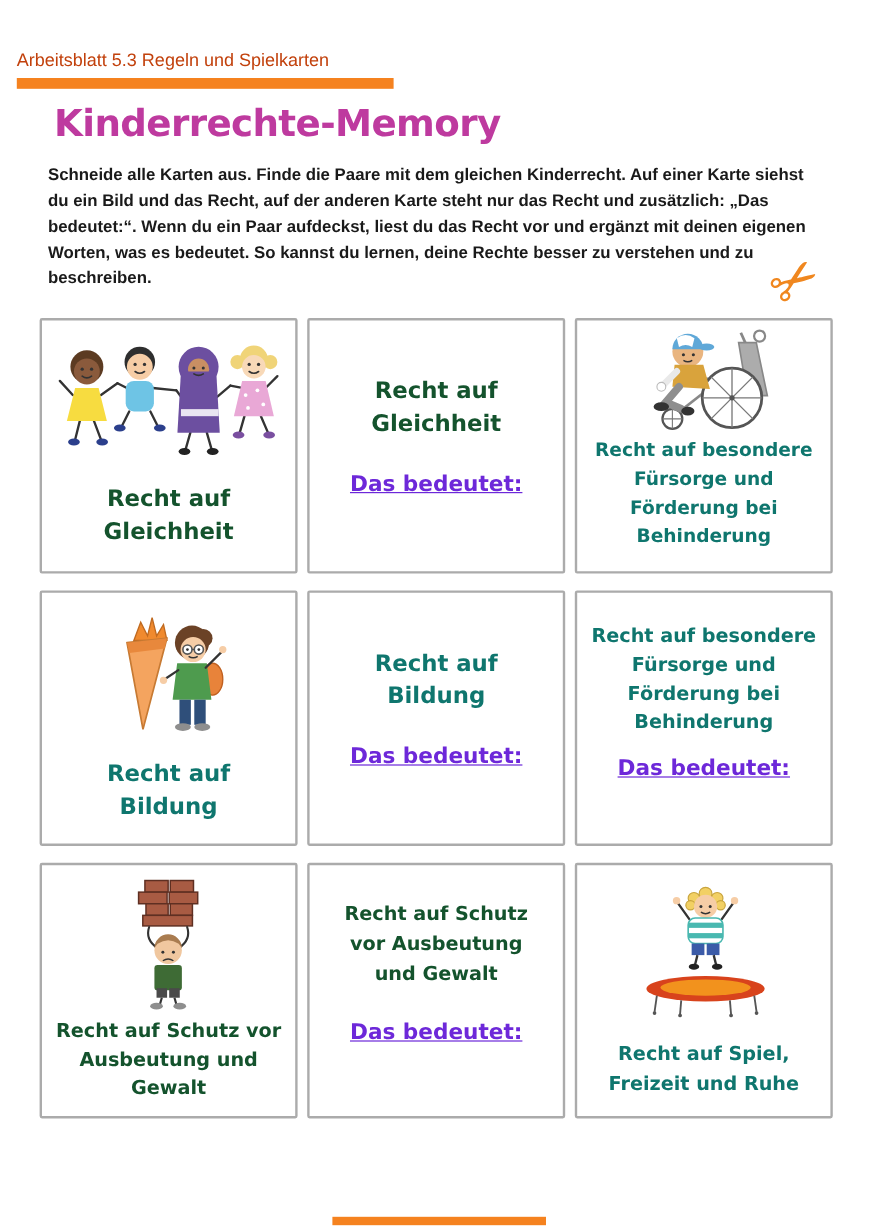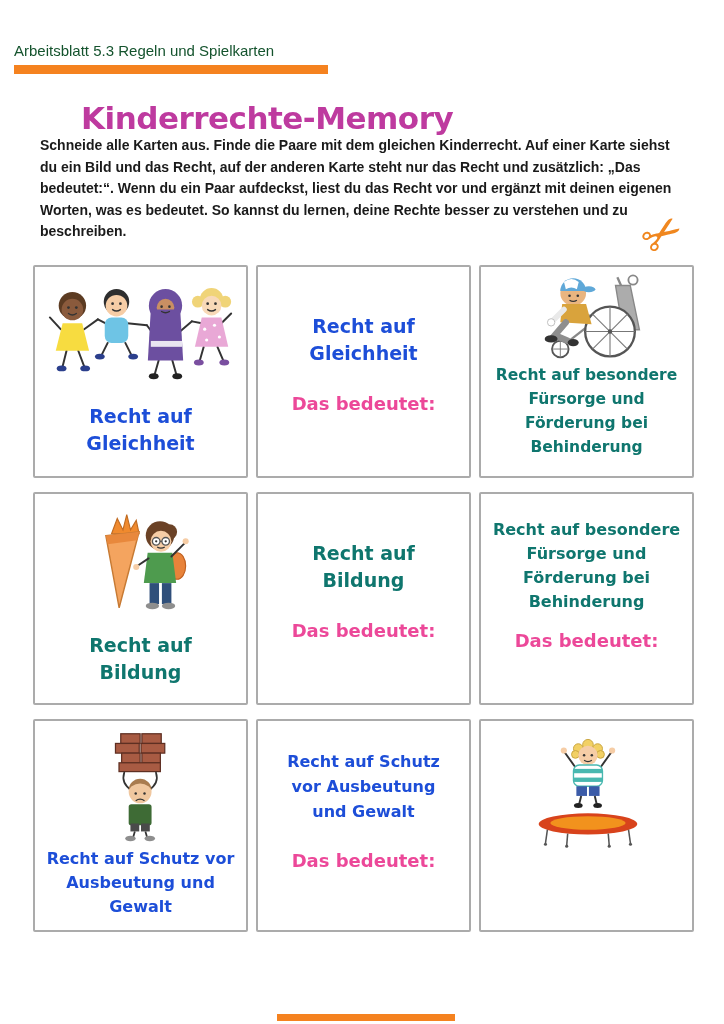--- a/index.html
+++ b/index.html
@@ -3,29 +3,29 @@
 <meta charset="utf-8">
 <style>
   * { margin:0; padding:0; box-sizing:border-box; }
   html,body { background:#ffffff; }
   .page {
     position:relative; width:724px; height:1024px; background:#ffffff;
     overflow:hidden; font-family:"Liberation Sans", sans-serif;
   }
   .header-label {
     position:absolute; left:14px; top:42px;
-    font:400 15px/18px "Liberation Sans", sans-serif; color:#14532d;
+    font:400 15px/18px "Liberation Sans", sans-serif; color:#c2410c;
   }
   .header-bar {
     position:absolute; left:14px; top:65px; width:314px; height:9px; background:#F5821F;
   }
   .logo { position:absolute; left:588px; top:16px; width:126px; height:122px; }
   .page-title {
-    position:absolute; left:45px; top:99px;
-    font:700 31px/38px "DejaVu Sans", sans-serif; color:#BE3A9F; letter-spacing:-0.5px;margin-left:36px;
+    position:absolute; left:45px; top:84px;
+    font:700 31px/38px "DejaVu Sans", sans-serif; color:#BE3A9F; letter-spacing:-0.5px;
   }
   .intro {
     position:absolute; left:40px; top:135px; width:650px;
     font:700 14px/21.5px "Liberation Sans", sans-serif; color:#1A1A1A;
   }
   .scissors {
     position:absolute; left:622px; top:204px; width:80px; height:60px;
     font-size:48px; color:#F0871F; transform:rotate(-35deg);
     display:flex; align-items:center; justify-content:center;
   }
@@ -33,24 +33,24 @@
     position:absolute; left:33px; top:265px; width:661px;
     display:grid; grid-template-columns:repeat(3,215px); column-gap:8px; row-gap:14px;
   }
   .card {
     width:215px; height:213px; background:#fff; border:2px solid #ABABAB; border-radius:2px;
     display:flex; flex-direction:column; align-items:center; overflow:hidden;
   }
   .right {
     font-family:"DejaVu Sans", sans-serif; font-weight:700; text-align:center;
   }
-  .right.blue    { color:#1d4ed8; }
+  .right.blue    { color:#14532d; }
   .right.magenta { color:#0f766e; }
   .meaning {
-    font:700 18px/22px "DejaVu Sans", sans-serif; color:#ec4899; text-align:left;
+    font:700 18px/22px "DejaVu Sans", sans-serif; color:#6d28d9; text-align:left;text-decoration:underline;
   }
   .illu { display:flex; align-items:center; justify-content:center; }
 
   
   .c1 .illu { margin-top:12px; height:118px; }
   .c1 .right { margin-top:6px; width:150px; font-size:19px; line-height:27px; }
   .c2 .right { margin-top:46px; width:150px; font-size:19px; line-height:27px; }
   .c2 .meaning { margin-top:26px; }
   .c3 .illu { margin-top:2px; height:92px; }
   .c3 .right { margin-top:2px; width:206px; font-size:15.5px; line-height:24px; }
@@ -315,18 +315,19 @@
               <line x1="118" y1="96" x2="120" y2="110"></line>
           </g>
           <g fill="#555">
             <circle cx="32" cy="111" r="1.6"></circle>
               <circle cx="54" cy="113" r="1.6"></circle>
             <circle cx="98" cy="113" r="1.6"></circle>
               <circle cx="120" cy="111" r="1.6"></circle>
           </g>
         </svg>
       </div>
+      <div class="right magenta">Recht auf Spiel, Freizeit und Ruhe</div>
     </div>
 
   </div>
 
   <div class="footer-bar"></div>
 </div>
 
 </body></html>

